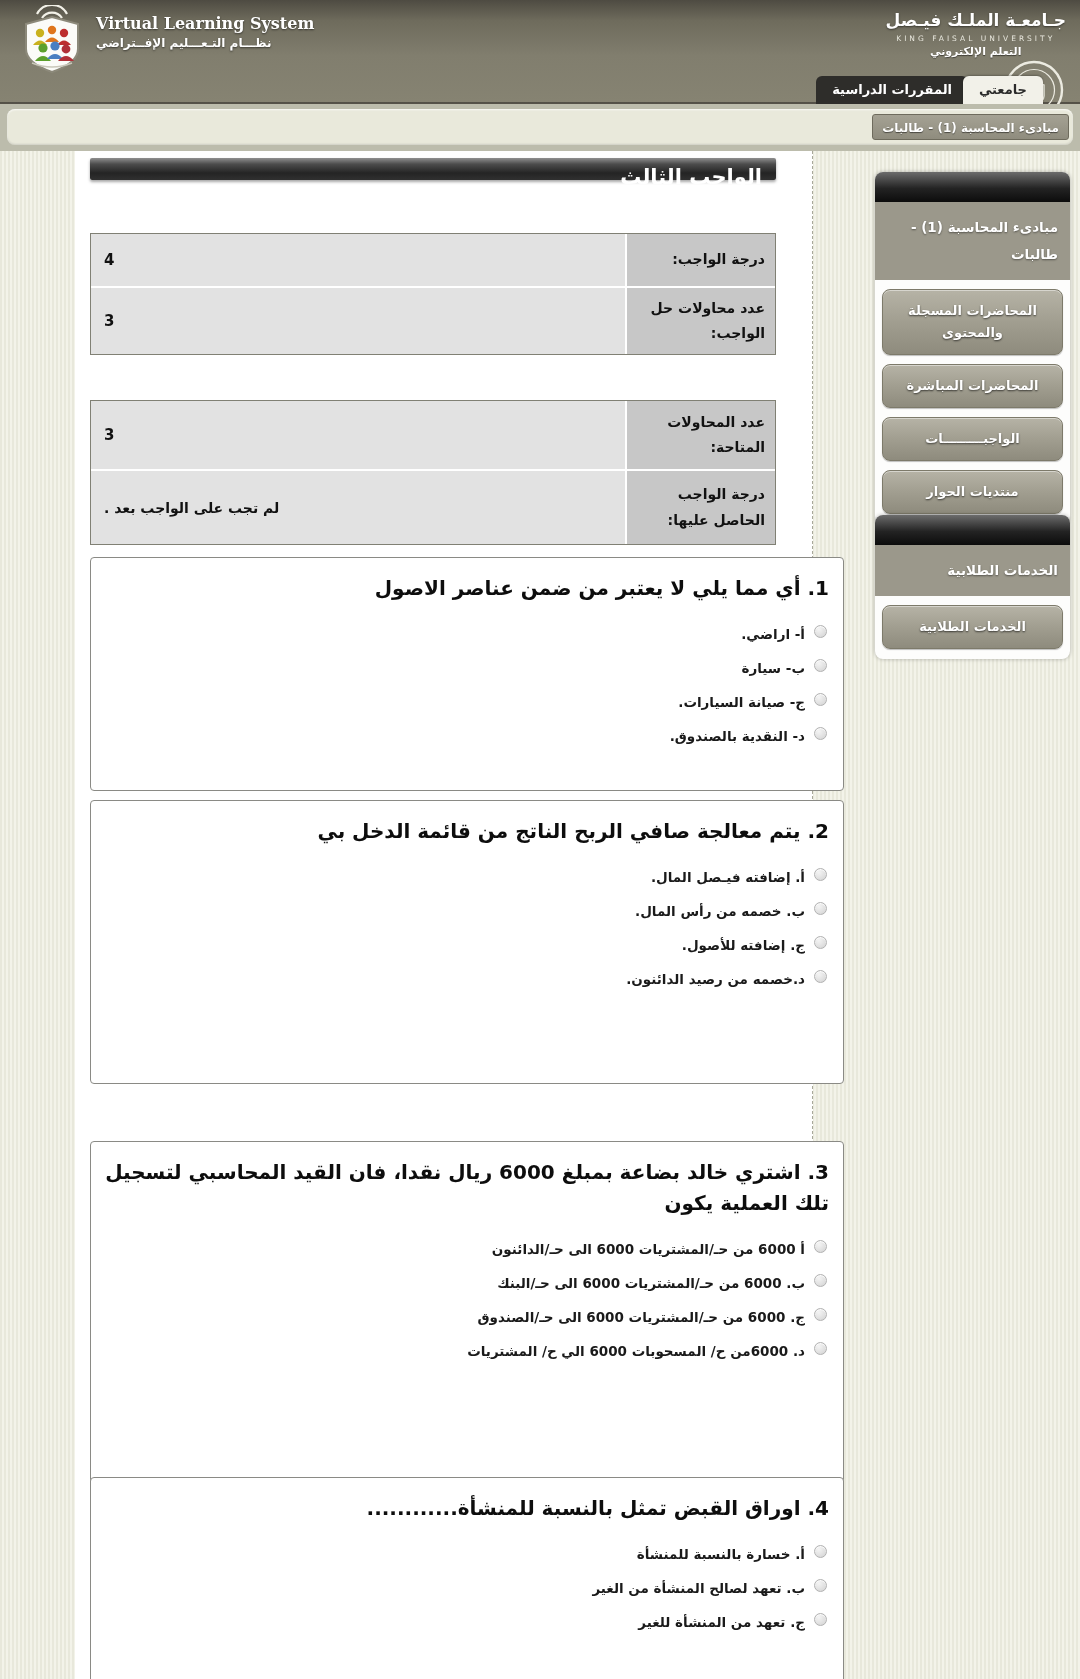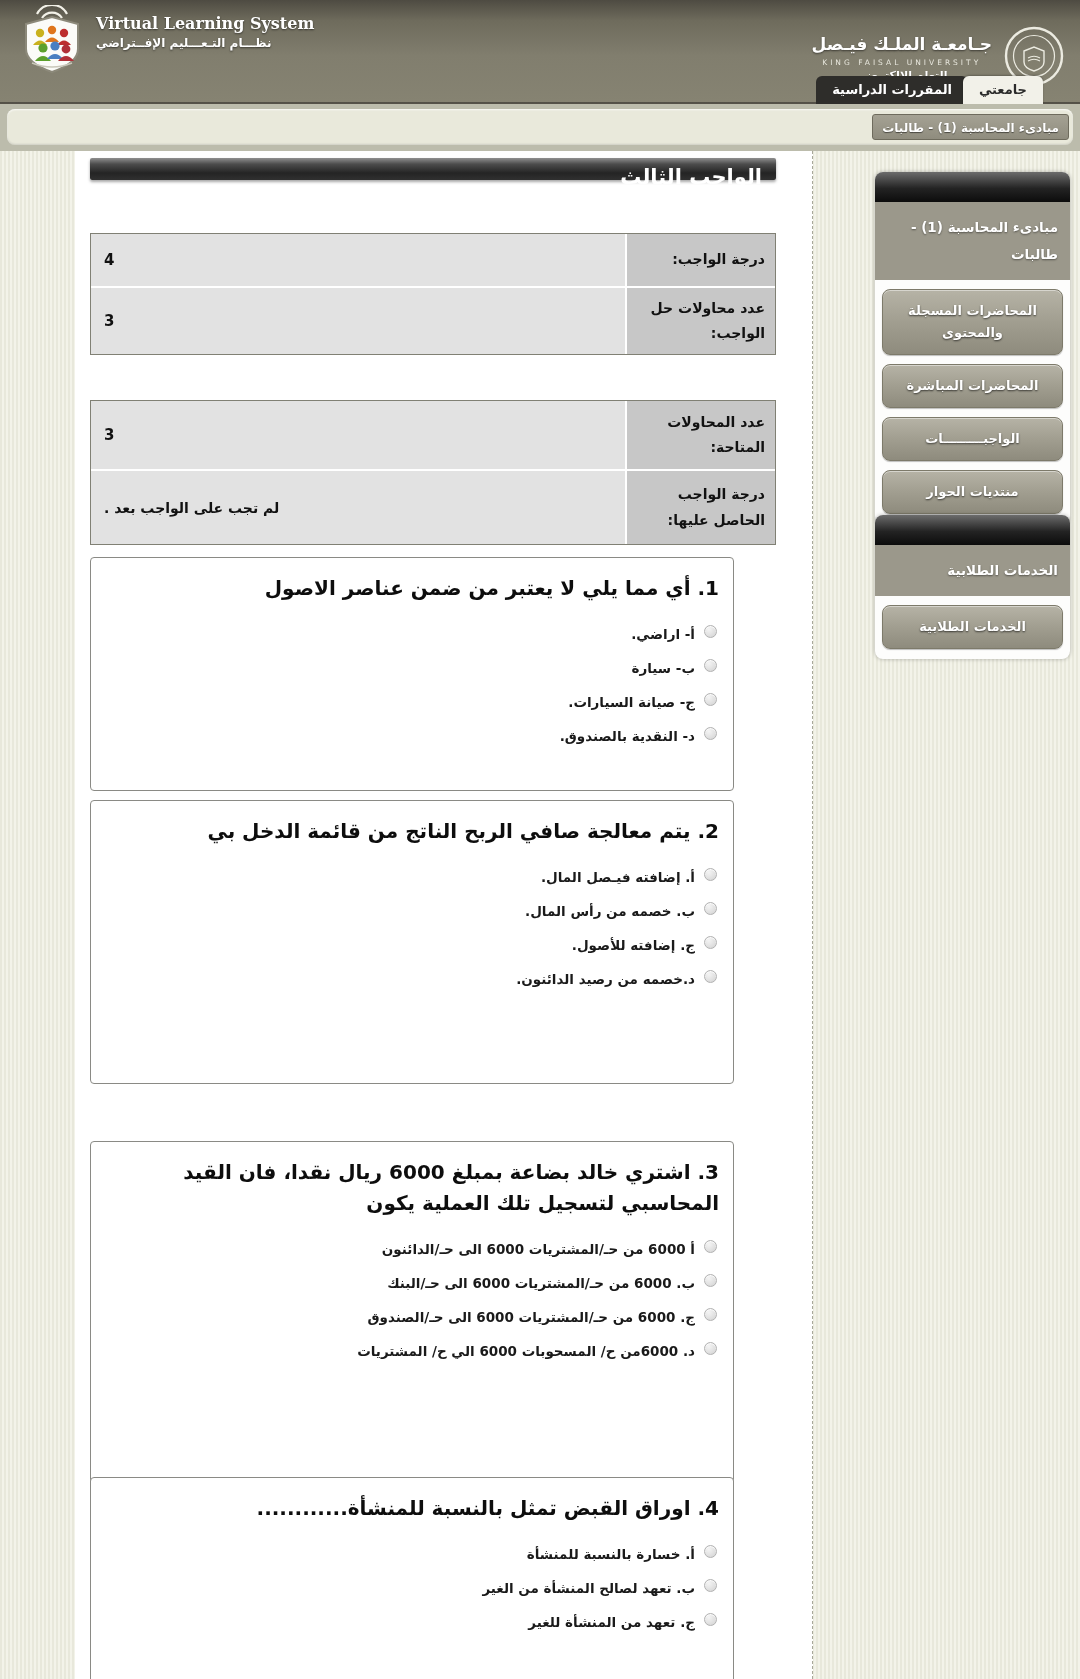--- a/index.html
+++ b/index.html
@@ -14,21 +14,21 @@
   .top-header{
     position:absolute; top:0; left:0; width:1080px; height:104px;
     background:linear-gradient(180deg,#4e4b42 0%,#6e6b5c 20%,#817e6e 55%,#868372 100%);
     border-bottom:2px solid #97948315;
   }
   .vls-logo{ position:absolute; left:16px; top:5px; width:72px; height:72px; }
   .vls-text{ position:absolute; left:96px; top:14px; color:#fff; }
   .vls-en{ font-family:"DejaVu Serif", serif; font-weight:bold; font-size:16px; text-shadow:0 1px 2px rgba(0,0,0,.55); }
   .vls-ar{ font-size:12px; font-weight:bold; direction:rtl; text-align:left; margin-top:3px; text-shadow:0 1px 2px rgba(0,0,0,.55); }
 
-  .univ{ position:absolute; right:14px; top:24px; display:flex; align-items:center; }
+  .univ{ position:absolute; right:14px; top:6px; display:flex; align-items:flex-end;flex-direction:column; }
   .univ-text{ text-align:center; margin-top:4px; }
   .univ-ar{ color:#fff; font-size:17px; font-weight:bold; direction:rtl; text-shadow:0 1px 2px rgba(0,0,0,.5); }
   .univ-en{ color:#e8e7dd; font-size:7.5px; letter-spacing:3px; margin-top:4px; }
   .univ-tag{ color:#fff; font-size:11px; font-weight:bold; direction:rtl; margin-top:2px; text-shadow:0 1px 1px rgba(0,0,0,.5); }
   .univ-seal{ width:64px; height:64px; margin-left:10px; }
 
   
   .tab-row{ position:absolute; top:75px; left:0; width:1080px; height:29px; }
   .tab{ position:absolute; bottom:0; height:28px; line-height:28px; padding:0 16px;
         border-radius:6px 6px 0 0; font-size:13px; font-weight:bold; direction:rtl; cursor:pointer; }
@@ -63,21 +63,21 @@
   .info-row:last-child{ border-bottom:none; }
   .info-value{ flex:1; background:#e2e2e2; display:flex; align-items:center; justify-content:flex-end;
     font-size:15px; font-weight:bold; color:#111; padding:0 13px; direction:rtl; text-align:right; }
   .info-label{ width:148px; margin-left:2px; background:#c7c7c7; display:flex; align-items:center;
     font-size:14px; font-weight:bold; color:#111; padding:6px 10px; direction:rtl; text-align:right; line-height:1.8; }
   .t1 .info-row:nth-child(1){ min-height:54px; } .t1 .info-row:nth-child(2){ min-height:66px; }
   .t2 .info-row:nth-child(1){ min-height:70px; } .t2 .info-row:nth-child(2){ min-height:73px; }
   .info-value-text{ font-size:14px; }
 
   
-  .q-card{ position:absolute; left:15px; width:644px; background:#fff;
+  .q-card{ position:absolute; left:15px; width:754px; background:#fff;
     border:1px solid #8a8a85; border-radius:4px; overflow:hidden; }
   .q1{ top:406px; height:234px; } .q2{ top:649px; height:284px; }
   .q3{ top:990px; height:372px; } .q4{ top:1326px; height:230px; }
   .q-title{ direction:rtl; text-align:right; font-size:20px; font-weight:bold; color:#0d0d0d;
     padding:15px 14px 6px; line-height:1.55; }
   .q-title2{ direction:ltr; text-align:right; font-size:20px; font-weight:bold; color:#0d0d0d;
     padding:0 14px 4px; line-height:1.45; }
   .opt{ direction:rtl; display:flex; align-items:flex-start; gap:9px; padding:0 16px; margin:15px 0; }
   .radio{ width:13px; height:13px; flex:none; border-radius:50%;
     background:radial-gradient(circle at 35% 30%,#f4f4f4,#d2d2d2); border:1px solid #b2b2b2;

